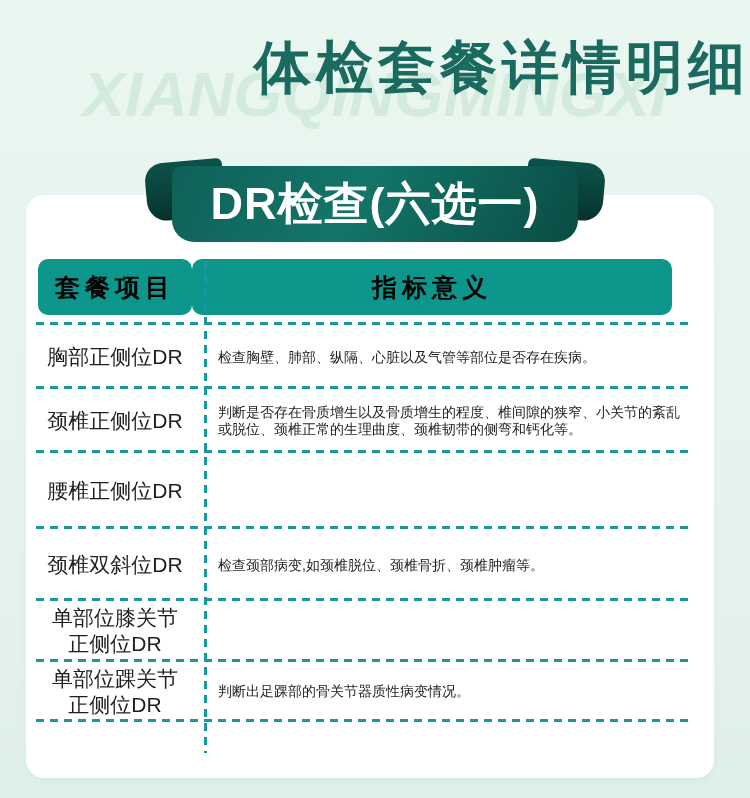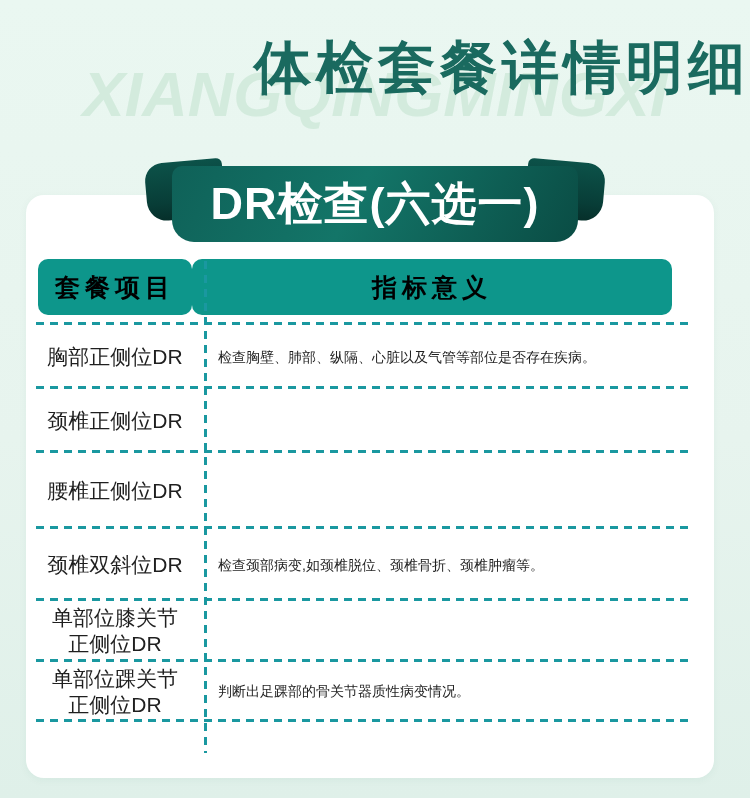--- a/index.html
+++ b/index.html
@@ -167,20 +167,21 @@
     <div class="th item">套餐项目</div>
     <div class="th meaning">指标意义</div>
   </div>
 
   <div class="trow dash-after">
     <div class="cell-item">胸部正侧位DR</div>
     <div class="cell-desc">检查胸壁、肺部、纵隔、心脏以及气管等部位是否存在疾病。</div>
   </div>
   <div class="trow dash-after">
     <div class="cell-item">颈椎正侧位DR</div>
+    <div class="cell-desc">判断是否存在骨质增生以及骨质增生的程度、椎间隙的狭窄、小关节的紊乱或脱位、颈椎正常的生理曲度、颈椎韧带的侧弯和钙化等。</div>
   </div>
   <div class="trow dash-after">
     <div class="cell-item">腰椎正侧位DR</div>
   </div>
   <div class="trow dash-after">
     <div class="cell-item">颈椎双斜位DR</div>
     <div class="cell-desc">检查颈部病变,如颈椎脱位、颈椎骨折、颈椎肿瘤等。</div>
   </div>
   <div class="trow dash-after">
     <div class="cell-item">单部位膝关节正侧位DR</div>

